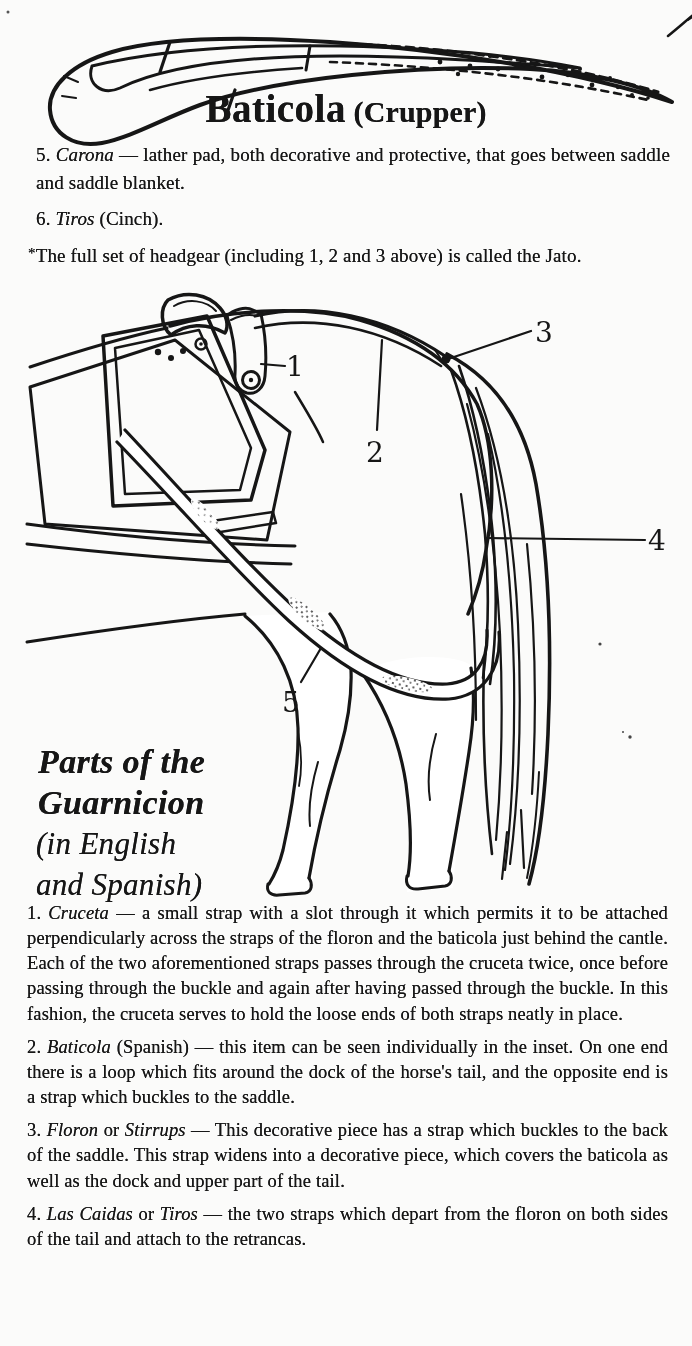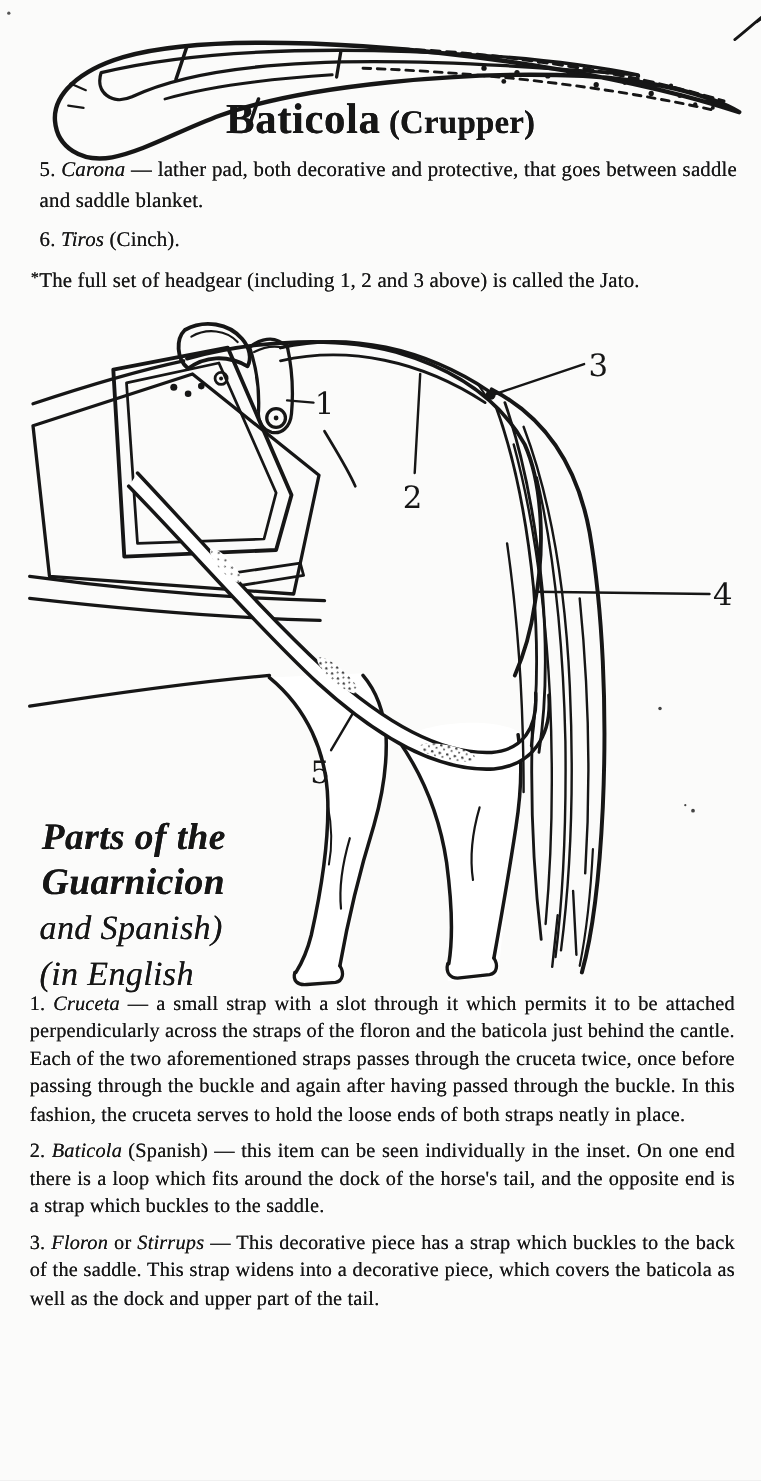--- a/index.html
+++ b/index.html
@@ -240,29 +240,32 @@
         <text class="figlabel" x="236" y="420" text-anchor="middle">5</text>
       </g>
     </svg>
   </div>
 
   <div class="parts-heading scan-text">
     <div>Parts of the</div>
     <div>Guarnicion</div>
   </div>
   <div class="parts-sub scan-text">
+    <div>(in English</div>
     <div>and Spanish)</div>
-    <div>(in English</div>
   </div>
 
   <div class="definitions scan-text">
     <p>
       <span>1. </span><i>Cruceta</i><span> — </span><span>a small strap with a slot through it which permits it to be attached perpendicularly across the straps of the floron and the baticola just behind the cantle. Each of the two aforementioned straps passes through the cruceta twice, once before passing through the buckle and again after having passed through the buckle. In this fashion, the cruceta serves to hold the loose ends of both straps neatly in place.</span>
     </p>
     <p>
       <span>2. </span><i>Baticola</i><span> (Spanish) — </span><span>this item can be seen individually in the inset. On one end there is a loop which fits around the dock of the horse's tail, and the opposite end is a strap which buckles to the saddle.</span>
     </p>
     <p>
       <span>3. </span><i>Floron</i><span> or </span><i>Stirrups</i><span> — </span><span>This decorative piece has a strap which buckles to the back of the saddle. This strap widens into a decorative piece, which covers the baticola as well as the dock and upper part of the tail.</span>
     </p>
+    <p>
+      <span>4. </span><i>Las Caidas</i><span> or </span><i>Tiros</i><span> — </span><span>the two straps which depart from the floron on both sides of the tail and attach to the retrancas.</span>
+    </p>
   </div>
 
 </div>
 
 </body></html>

